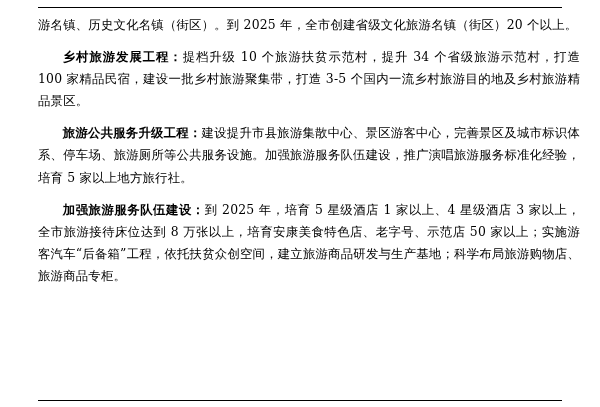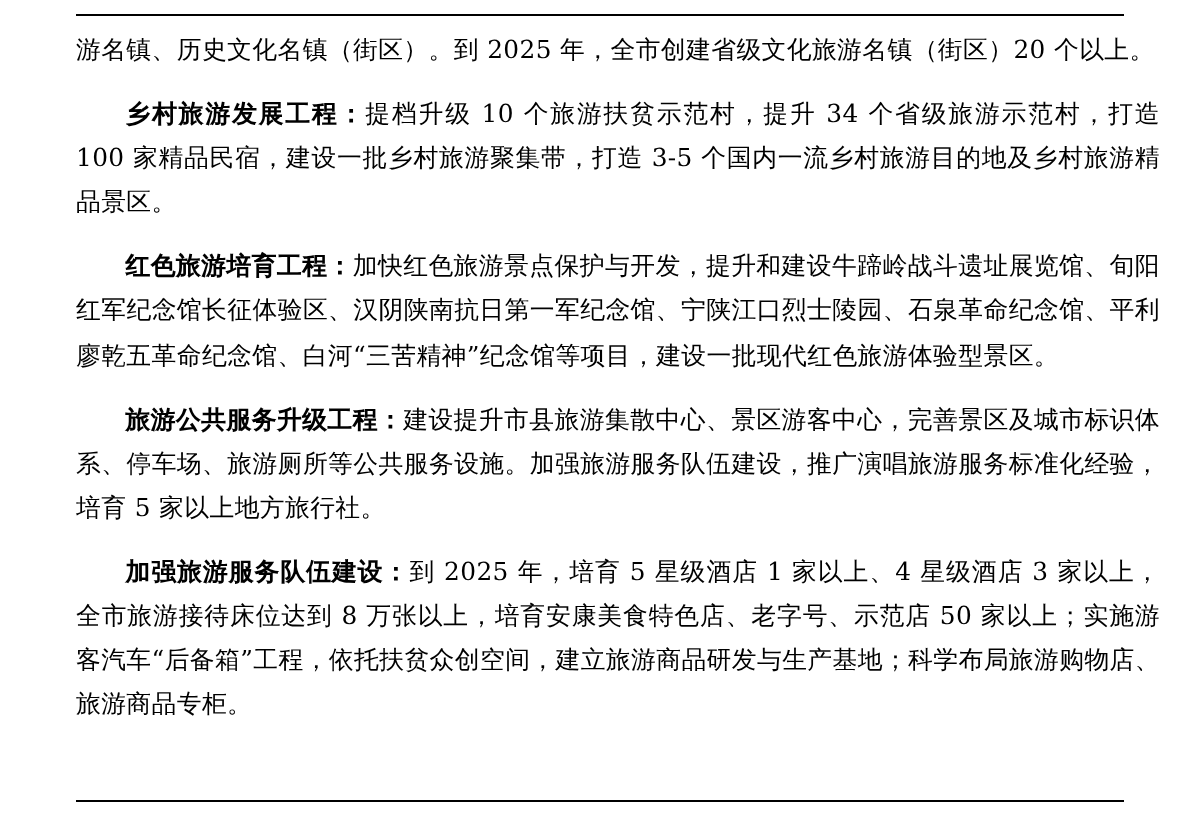--- a/index.html
+++ b/index.html
@@ -65,23 +65,20 @@
   <div class="body-text">
 
     <p>
       <span>游名镇、历史文化名镇（街区）。到 2025 年，全市创建省级文化旅游名镇（街区）20 个以上。</span>
     </p>
 
     <p class="indent">
       <span class="lead">乡村旅游发展工程：</span><span>提档升级 10 个旅游扶贫示范村，提升 34 个省级旅游示范村，打造 100 家精品民宿，建设一批乡村旅游聚集带，打造 3-5 个国内一流乡村旅游目的地及乡村旅游精品景区。</span>
     </p>
 
-    <p class="indent">
-      <span class="lead">红色旅游培育工程：</span><span>加快红色旅游景点保护与开发，提升和建设牛蹄岭战斗遗址展览馆、旬阳红军纪念馆长征体验区、汉阴陕南抗日第一军纪念馆、宁陕江口烈士陵园、石泉革命纪念馆、平利廖乾五革命纪念馆、白河“三苦精神”纪念馆等项目，建设一批现代红色旅游体验型景区。</span>
-    </p>
 
 
 
     <p class="indent">
       <span class="lead">旅游公共服务升级工程：</span><span>建设提升市县旅游集散中心、景区游客中心，完善景区及城市标识体系、停车场、旅游厕所等公共服务设施。加强旅游服务队伍建设，推广演唱旅游服务标准化经验，培育 5 家以上地方旅行社。</span>
     </p>
 
     <p class="indent">
       <span class="lead">加强旅游服务队伍建设：</span><span>到 2025 年，培育 5 星级酒店 1 家以上、4 星级酒店 3 家以上，全市旅游接待床位达到 8 万张以上，培育安康美食特色店、老字号、示范店 50 家以上；实施游客汽车“后备箱”工程，依托扶贫众创空间，建立旅游商品研发与生产基地；科学布局旅游购物店、旅游商品专柜。</span>
     </p>

